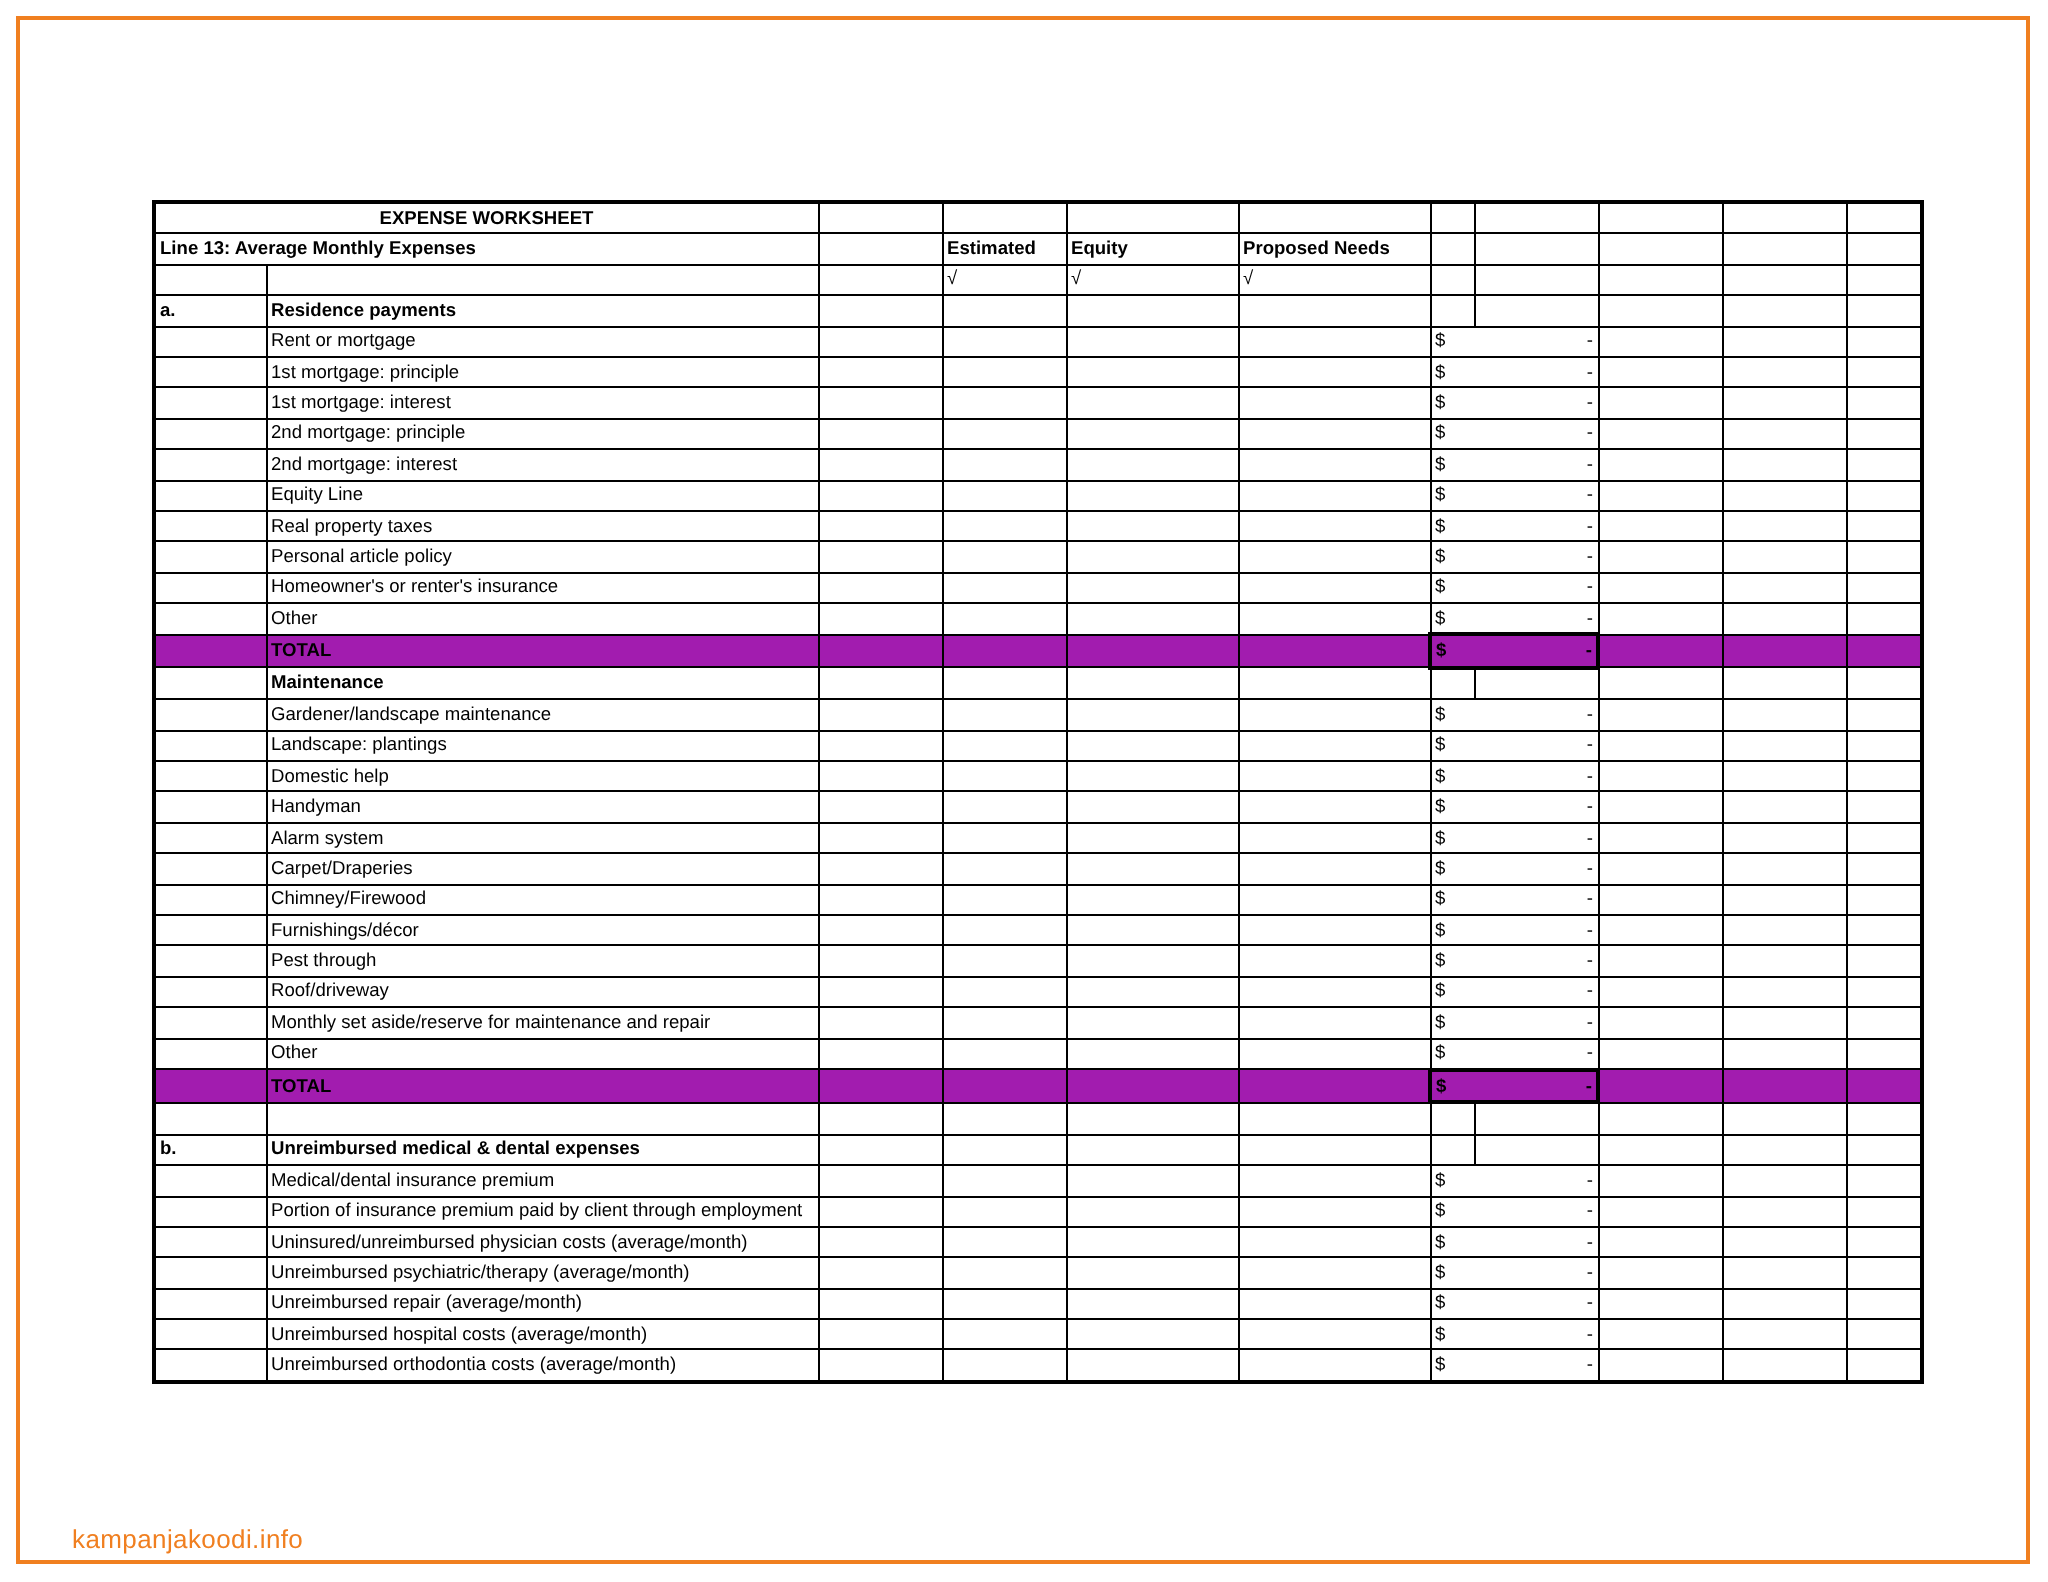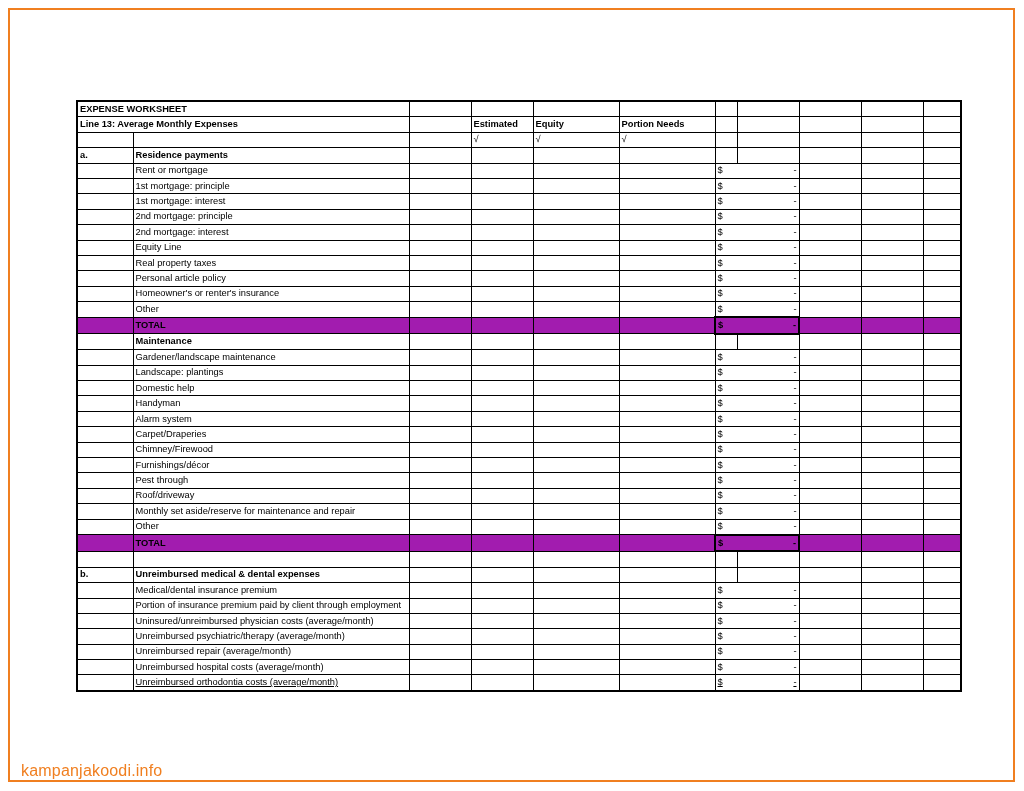--- a/index.html
+++ b/index.html
@@ -69,27 +69,27 @@
   .money-l { text-align: left; padding-left: 3px; border-right: none !important; }
   .money-r { text-align: right; padding-right: 22px; border-left: none !important; }
   .tot-l { text-align: left; padding-left: 4px; border-right: none !important; font-weight: bold; }
   .tot-r { text-align: right; padding-right: 18px; border-left: none !important; font-weight: bold; }
   .thick-box-l { border: 2px solid #000 !important; border-right: none !important; }
   .thick-box-r { border: 2px solid #000 !important; border-left: none !important; }
   .indent { padding-left: 10px; }
   .indent2 { padding-left: 8px; }
   .outer-left { border-left: 2px solid #000 !important; }
   .outer-right { border-right: 2px solid #000 !important; }
-  .outer-top { border-top: 2px solid #000 !important; }
-  .outer-bottom { border-bottom: 2px solid #000 !important; text-decoration: underline; }
+  .outer-top { border-top: 2px solid #000 !important; text-align: center; }
+  .outer-bottom { border-bottom: 2px solid #000 !important; }
   .watermark {
     position: absolute;
-    left: 11px;
+    left: 26px;
     top: 752px;
-    font-size: 16px;
+    font-size: 13px;
     color: #f07f20;
     letter-spacing: 0.2px;
   }
 </style>
 </head>
 <body>
 
 <div class="page-frame">
   <div class="sheet-wrap">
     <table class="sheet">
@@ -117,21 +117,21 @@
             <td class="outer-top"></td>
             <td class="outer-top"></td>
             <td class="outer-top"></td>
             <td class="outer-top outer-right"></td>
           </tr>
           <tr>
             <td class="subtitle outer-left" colspan="2">Line 13: Average Monthly Expenses</td>
             <td></td>
             <td class="hdr">Estimated</td>
             <td class="hdr">Equity</td>
-            <td class="hdr">Portion Needs</td>
+            <td class="hdr">Proposed Needs</td>
             <td></td>
             <td></td>
             <td></td>
             <td></td>
             <td class="outer-right"></td>
           </tr>
           <tr>
             <td class="outer-left"></td>
             <td></td>
             <td></td>

